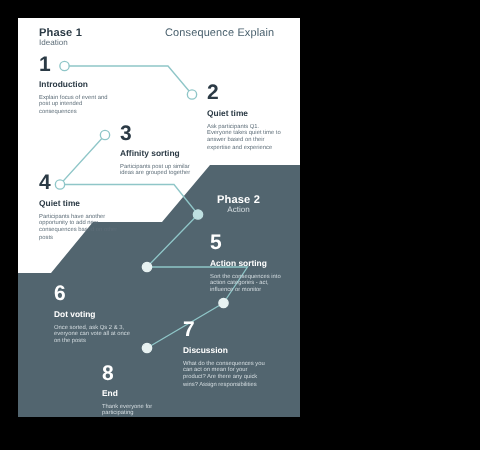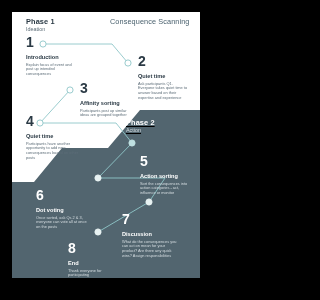--- a/index.html
+++ b/index.html
@@ -44,29 +44,29 @@
         <circle cx="58" cy="78" r="3.1" fill="#ffffff" stroke="#8fc6c8" stroke-width="0.9"></circle>
         <circle cx="28" cy="111" r="3.1" fill="#ffffff" stroke="#8fc6c8" stroke-width="0.9"></circle>
         <circle cx="120" cy="131" r="3.1" fill="#bfe0e1" stroke="#bfe0e1" stroke-width="0.9"></circle>
         <circle cx="86" cy="166" r="3.1" fill="#e8f2f2" stroke="#e8f2f2" stroke-width="0.9"></circle>
         <circle cx="137" cy="190" r="3.1" fill="#e8f2f2" stroke="#e8f2f2" stroke-width="0.9"></circle>
         <circle cx="86" cy="220" r="3.1" fill="#e8f2f2" stroke="#e8f2f2" stroke-width="0.9"></circle>
       </g>
     </svg>
 
     <div class="txt doc-title title-c" style="left:98px;top:5px;width:86px;">
-      <div>Consequence Scanning</div>
+      <div>Consequence Explain</div>
     </div>
 
     <div class="txt" style="left:14px;top:5px;width:70px;">
       <div class="phase-title dark">Phase 1</div>
       <div class="phase-sub muted-d">Ideation</div>
     </div>
 
-    <div class="txt" style="left:114px;top:106px;width:66px;text-align:left;text-decoration:underline;">
+    <div class="txt" style="left:114px;top:116px;width:66px;text-align:center;">
       <div class="phase-title light">Phase 2</div>
       <div class="phase-sub muted-l">Action</div>
     </div>
 
     <div class="txt" style="left:14px;top:23px;width:50px;">
       <div class="num dark">1</div>
       <div class="step-title dark" style="margin-top:5px;">Introduction</div>
       <div class="step-body muted-d" style="margin-top:1.5px;">Explain focus of event and post up intended consequences</div>
     </div>
 

